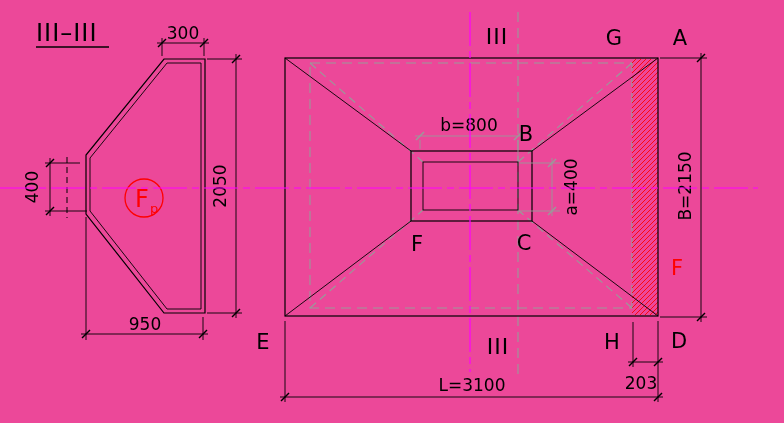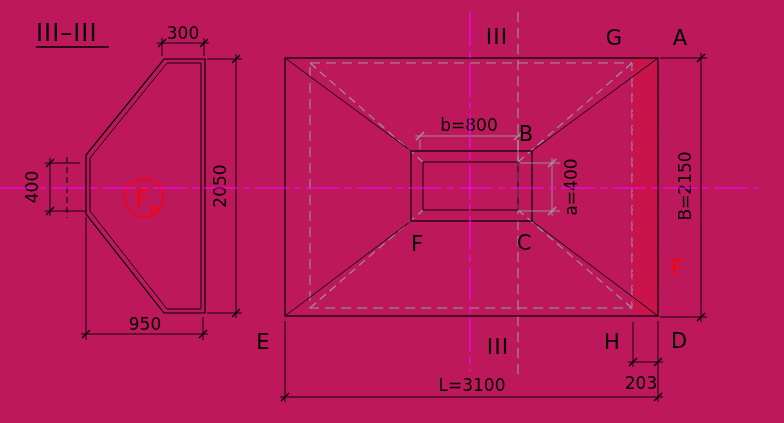--- a/index.html
+++ b/index.html
@@ -1,19 +1,19 @@
 <!DOCTYPE html>
 <html style="--hatch: #ff0000; --centerline: #ff00ff; --hidden: #9a9a9a; --line: #000000;"><head>
 <meta charset="utf-8">
 <style>
   :root{
     --hatch:#ff0000; --centerline:#ff00ff; --hidden:#9a9a9a; --line:#000000;
   }
   html,body{margin:0;padding:0;background:#ffffff;}
-  .stage{width:784px;height:423px;position:relative;background:#be185d;overflow:hidden;}
+  .stage{width:784px;height:423px;position:relative;background:#ec4899;overflow:hidden;}
   svg{display:block}
   
   .ln   {stroke:var(--line);stroke-width:1.2;fill:none;}
   .ln2  {stroke:var(--line);stroke-width:0.9;fill:none;}
   .dim  {stroke:var(--line);stroke-width:0.9;fill:none;}
   .tick {stroke:var(--line);stroke-width:1.4;fill:none;}
   .gdim {stroke:var(--hidden);stroke-width:0.9;fill:none;}
   .gtick{stroke:var(--hidden);stroke-width:1.4;fill:none;}
   .hid  {stroke:var(--hidden);stroke-width:1.1;fill:none;stroke-dasharray:10 6;}
   .hdsh {stroke:var(--hidden);stroke-width:1.1;fill:none;stroke-dasharray:8 5;}

